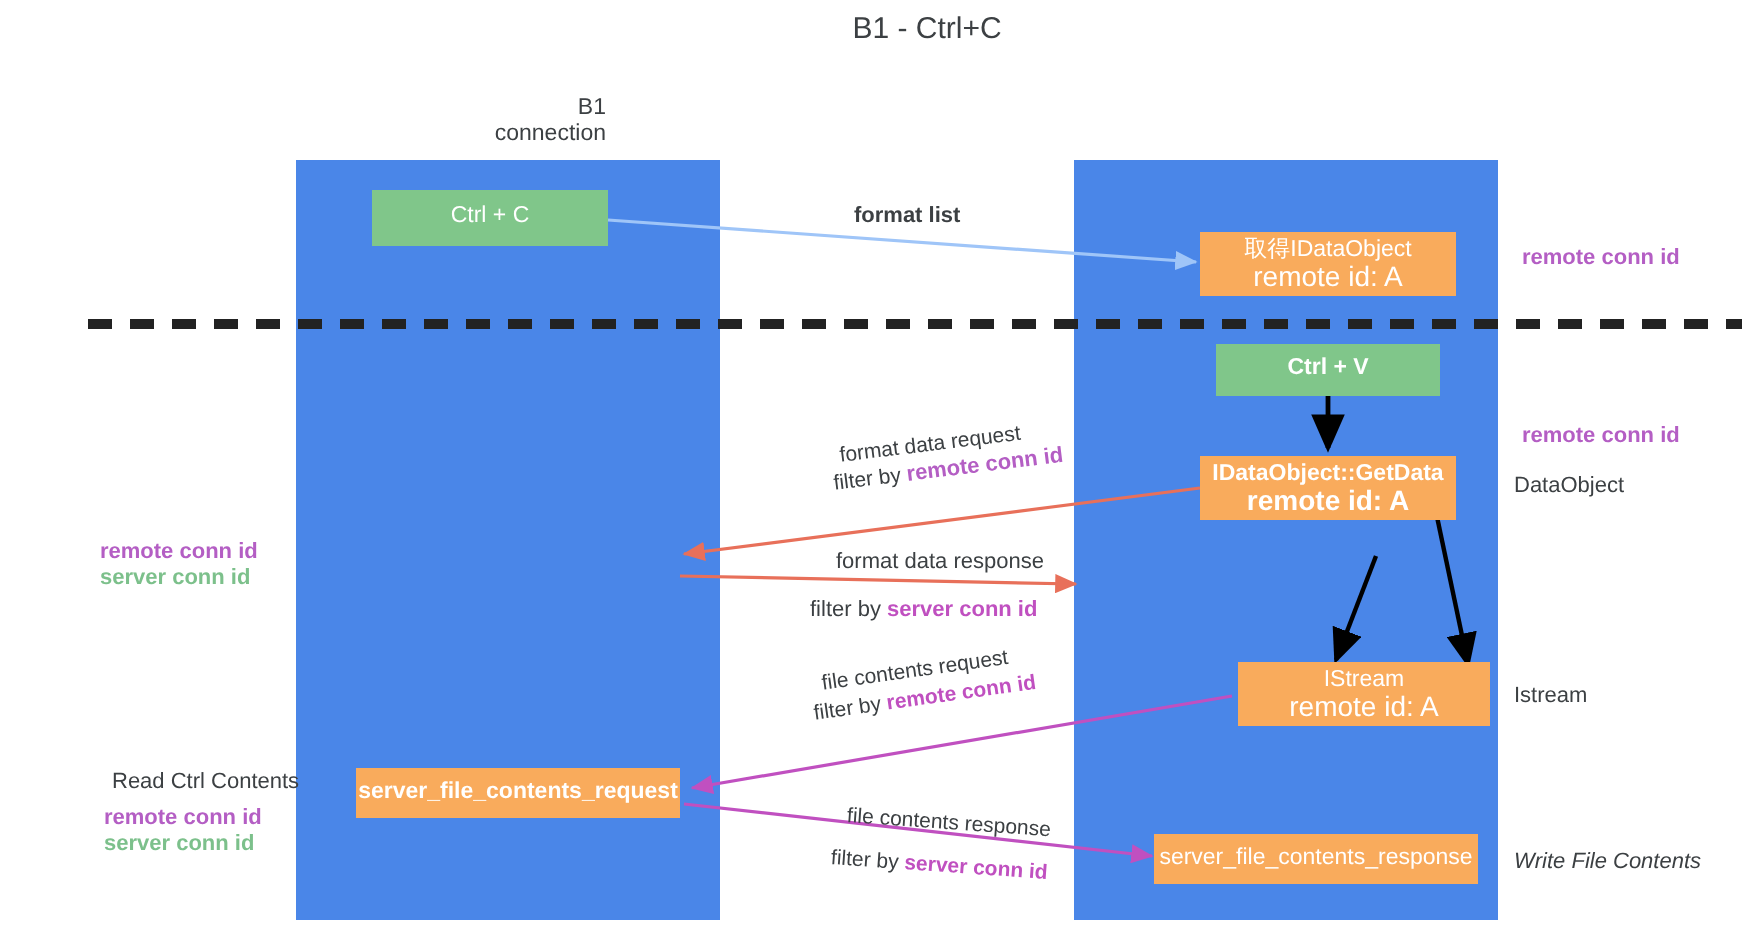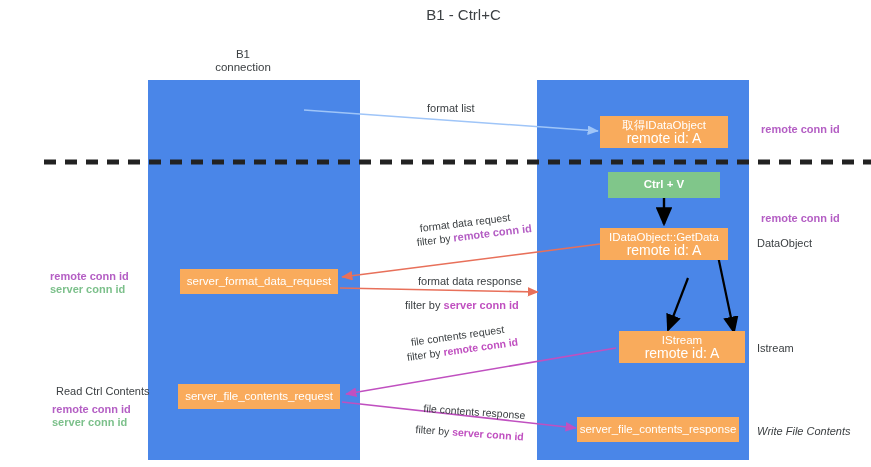--- a/index.html
+++ b/index.html
@@ -17,21 +17,21 @@
   .lane{position:absolute;background:#4a86e8;}
 
   
   .title{
     position:absolute;left:0;top:5px;width:871px;
     text-align:center;font-size:15px;line-height:20px;color:#3c4043;
   }
 
   
   .colhead{
-    position:absolute;text-align:center;font-size:11.5px;line-height:13px;color:#3c4043;
+    position:absolute;text-align:right;font-size:11.5px;line-height:13px;color:#3c4043;
   }
 
   
   .box{
     position:absolute;
     display:flex;flex-direction:column;align-items:center;justify-content:center;
     color:#ffffff;font-size:11.5px;line-height:13.5px;text-align:center;
     box-sizing:border-box;
   }
   .box.green{background:#80c68a;}
@@ -93,54 +93,54 @@
 
     <path d="M690,256 L706,332" stroke="#000000" stroke-width="2.2" fill="none" marker-end="url(#ar-blk)"></path>
 
     <path d="M660,278 L640,330" stroke="#000000" stroke-width="2.2" fill="none" marker-end="url(#ar-blk)"></path>
 
     <line x1="588" y1="348" x2="318" y2="394" stroke="#c050c0" stroke-width="1.6" marker-end="url(#ar-mag)"></line>
 
     <line x1="314" y1="402" x2="548" y2="428" stroke="#c050c0" stroke-width="1.6" marker-end="url(#ar-mag)"></line>
   </svg>
 
+  <div class="box green" style="left:158px;top:95px;width:118px;height:28px;">
+    <div>Ctrl + C</div>
+  </div>
 
   <div class="box orange" style="left:572px;top:116px;width:128px;height:32px;">
     <div>取得IDataObject</div>
     <div class="l2">remote id: A</div>
   </div>
 
   <div class="box green" style="left:580px;top:172px;width:112px;height:26px;font-weight:bold;">
     <div>Ctrl + V</div>
   </div>
 
-  <div class="box orange" style="left:572px;top:228px;width:128px;height:32px;">
+  <div class="box orange" style="left:572px;top:228px;width:128px;height:32px;font-weight:bold;">
     <div>IDataObject::GetData</div>
     <div class="l2">remote id: A</div>
   </div>
 
-  <div class="box orange" style="left:152px;top:269px;width:158px;height:25px;">
-    <div>server_format_data_request</div>
-  </div>
 
 
   <div class="box orange" style="left:591px;top:331px;width:126px;height:32px;">
     <div>IStream</div>
     <div class="l2">remote id: A</div>
   </div>
 
-  <div class="box orange" style="left:150px;top:384px;width:162px;height:25px;">
+  <div class="box orange" style="left:150px;top:384px;width:162px;height:25px;font-weight:bold;">
     <div>server_file_contents_request</div>
   </div>
 
   <div class="box orange" style="left:549px;top:417px;width:162px;height:25px;">
     <div>server_file_contents_response</div>
   </div>
 
-  <div class="lbl" style="left:399px;top:101px;">format list</div>
+  <div class="lbl" style="left:399px;top:101px;font-weight:bold;">format list</div>
 
   <div class="rot" style="left:391px;top:221px;transform:rotate(-7deg);">
     <span>format data request</span>
   </div>
   <div class="rot" style="left:388px;top:235px;transform:rotate(-7deg);">
     <span>filter by </span><span class="lbl" style="position:static;color:#b45ec4;font-weight:bold;">remote conn id</span>
   </div>
 
   <div class="lbl" style="left:390px;top:274px;">format data response</div>
   <div class="lbl" style="left:377px;top:298px;">

